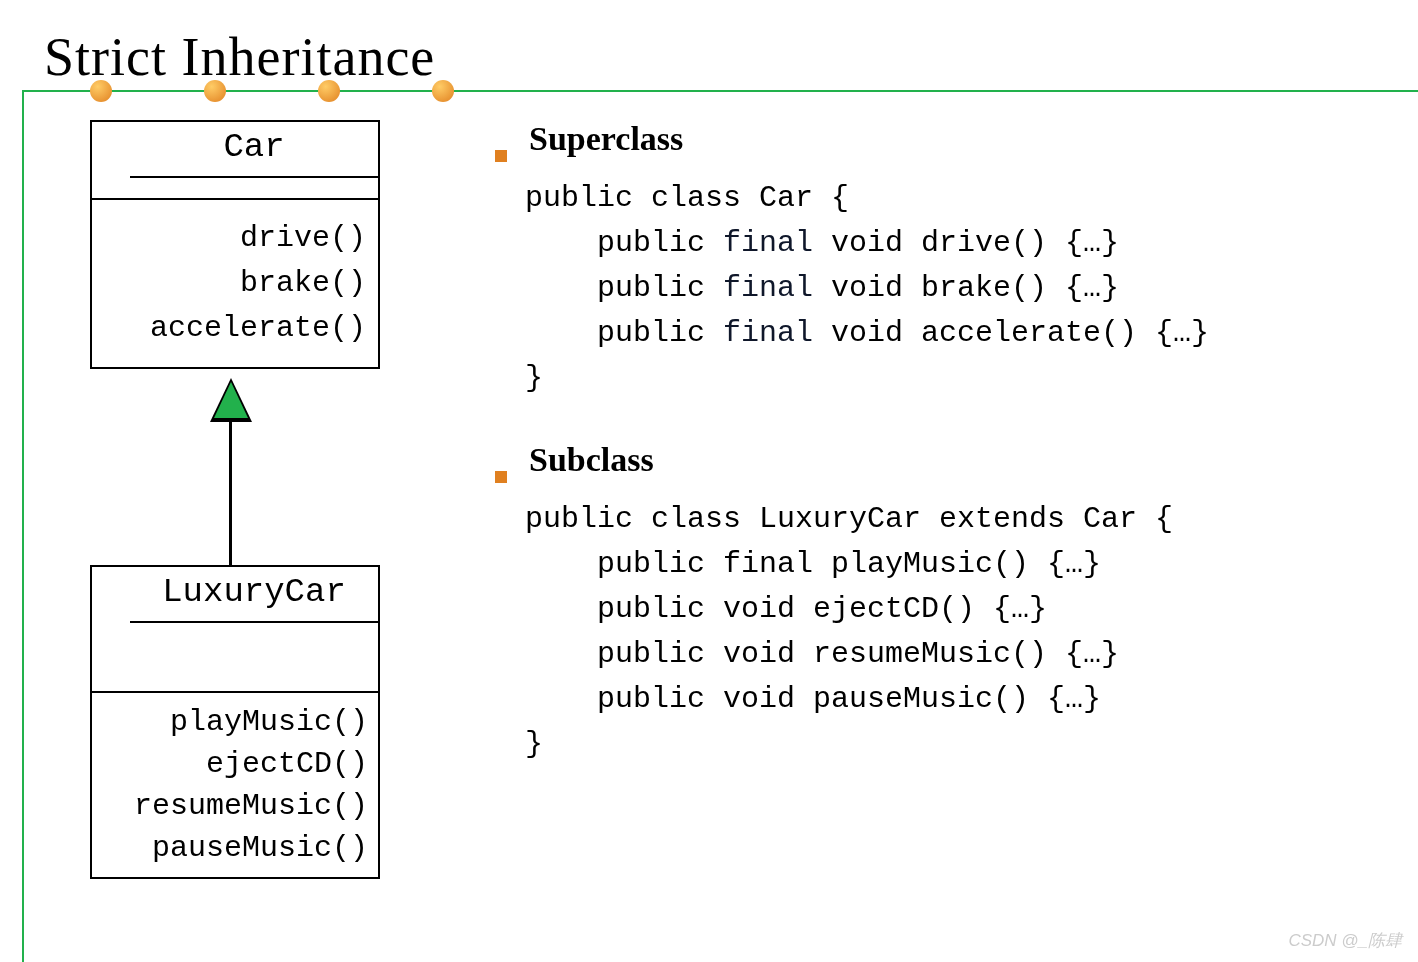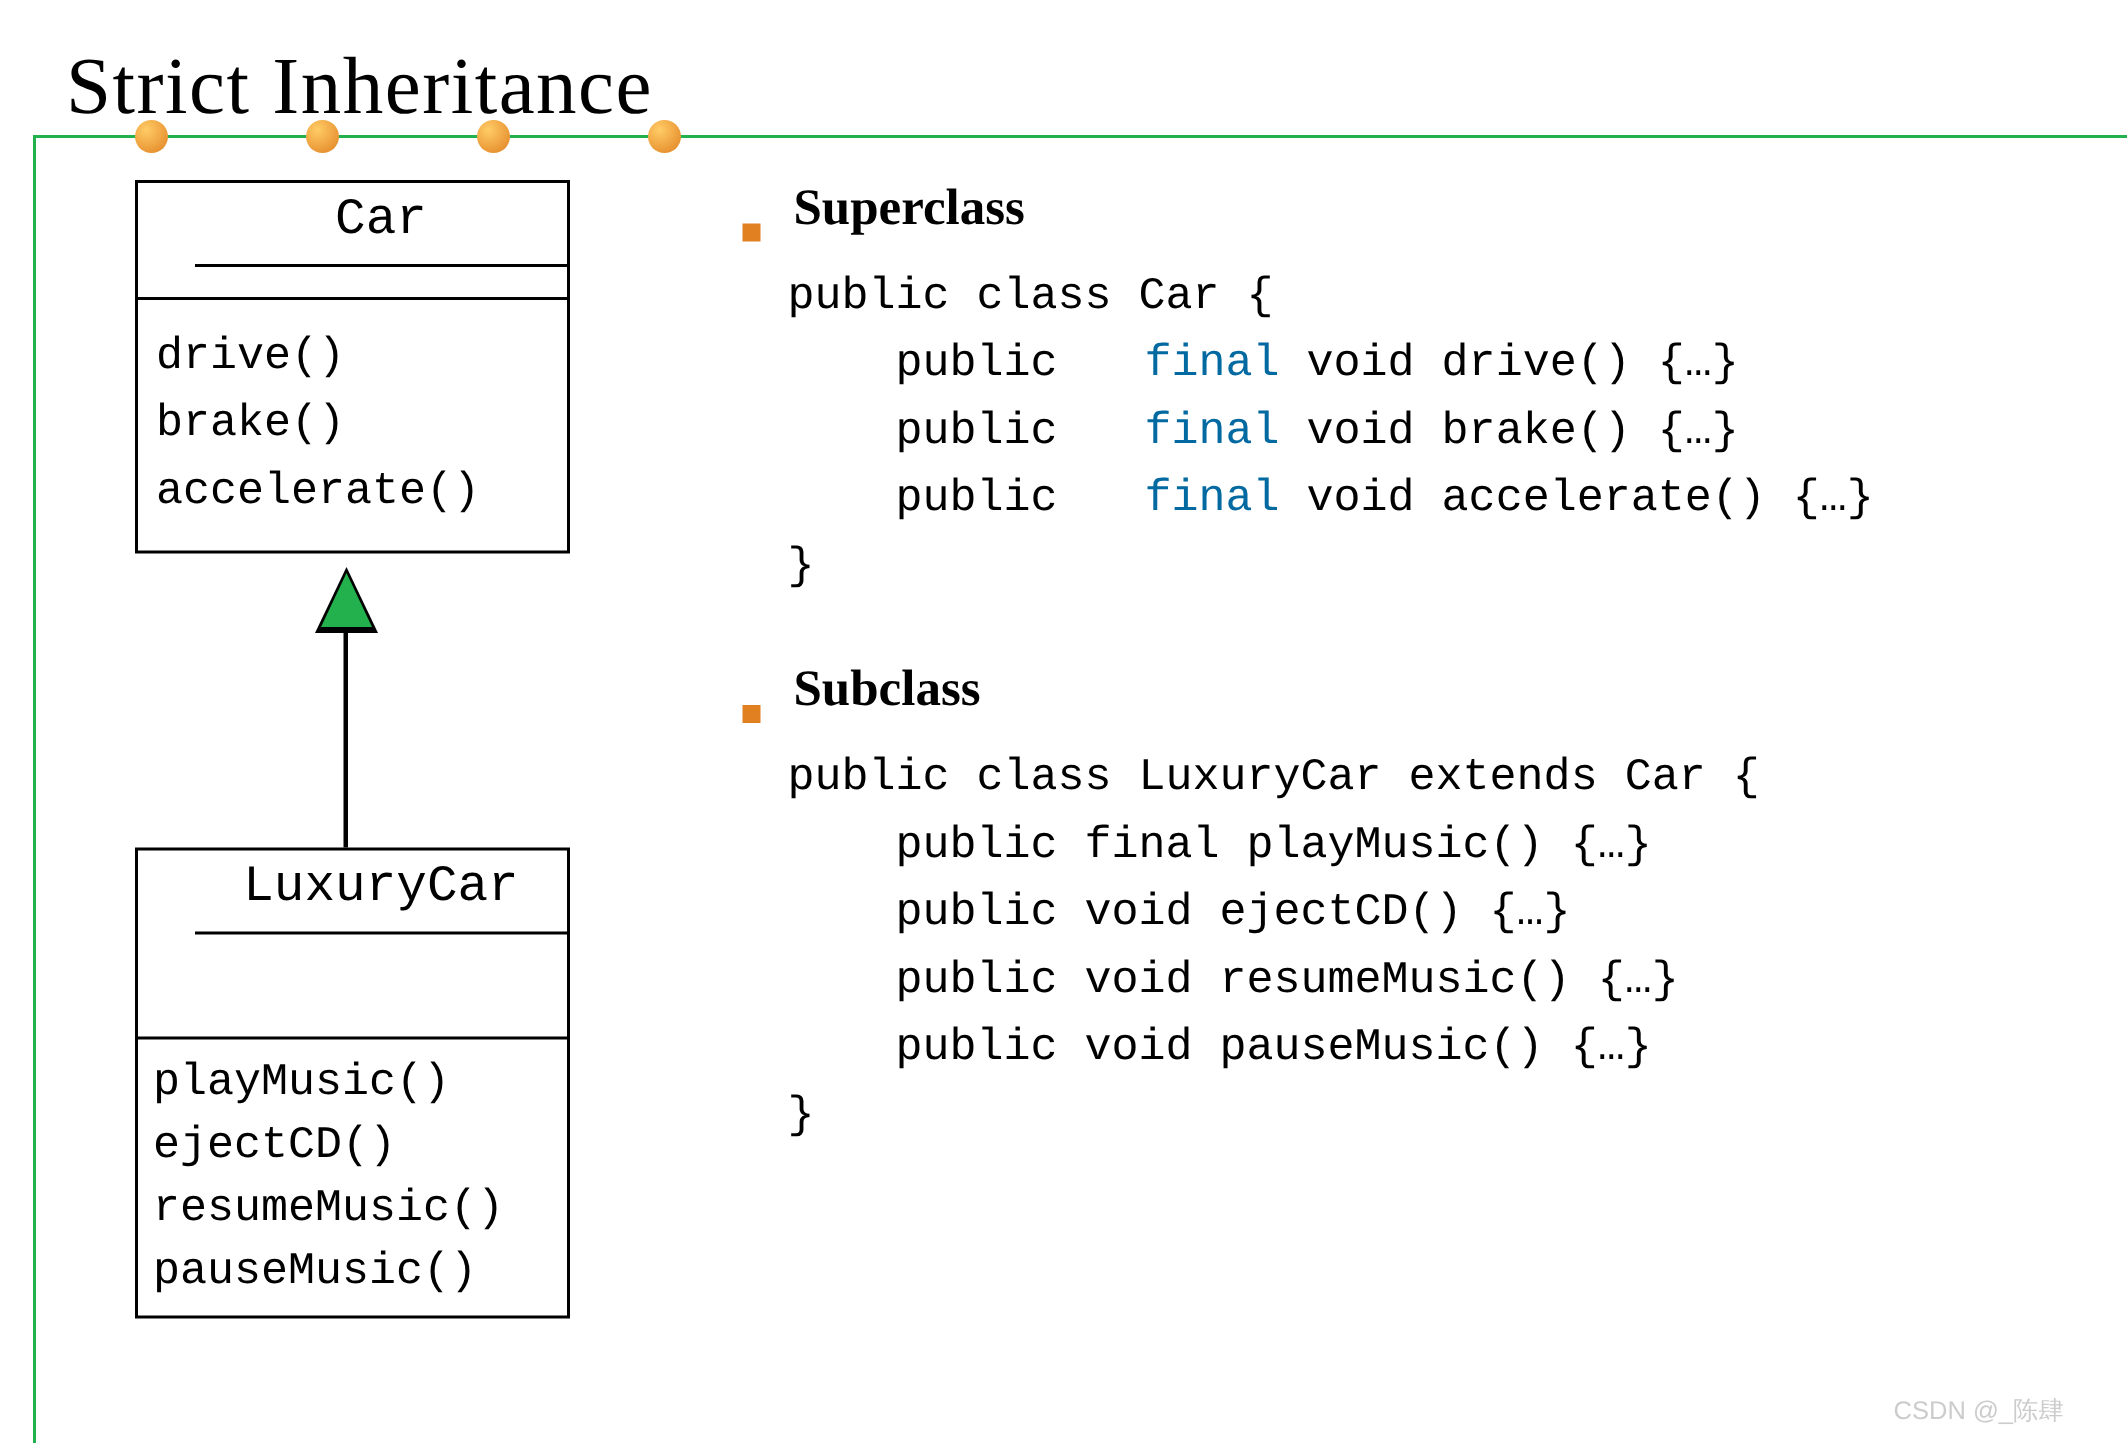--- a/index.html
+++ b/index.html
@@ -71,20 +71,21 @@
     margin-left: 38px;
   }
   .uml-box .attrs {
     height: 22px;
     border-bottom: 2px solid #000;
   }
   .uml-box .methods {
     padding: 16px 12px;
     font-size: 30px;
     line-height: 1.5;
+    text-align: right;
   }
   .box-car {
     left: 0;
     top: 0;
     width: 290px;
   }
   .box-luxury {
     left: 0;
     top: 445px;
     width: 290px;
@@ -156,29 +157,30 @@
     color: #000;
   }
   .code-block {
     font-family: Consolas, 'Courier New', monospace;
     font-size: 30px;
     line-height: 1.5;
     white-space: pre;
     margin: 18px 0 40px 30px;
     color: #000;
   }
-  .kw-red { color: #0369a1; margin-left: 40px; }
+  .kw-red { color: #0f172a; }
 
   .watermark {
     position: absolute;
     bottom: 10px;
-    right: 42px;
+    right: 16px;
     font-size: 17px;
     color: #ccc;
     font-family: sans-serif;
+    font-style: italic;
   }
 </style>
 </head>
 <body>
 
 <h1 class="slide-title">Strict  Inheritance</h1>
 
 <div class="decor-line"></div>
 <div class="decor-vertical"></div>
 <div class="dot dot1"></div>

